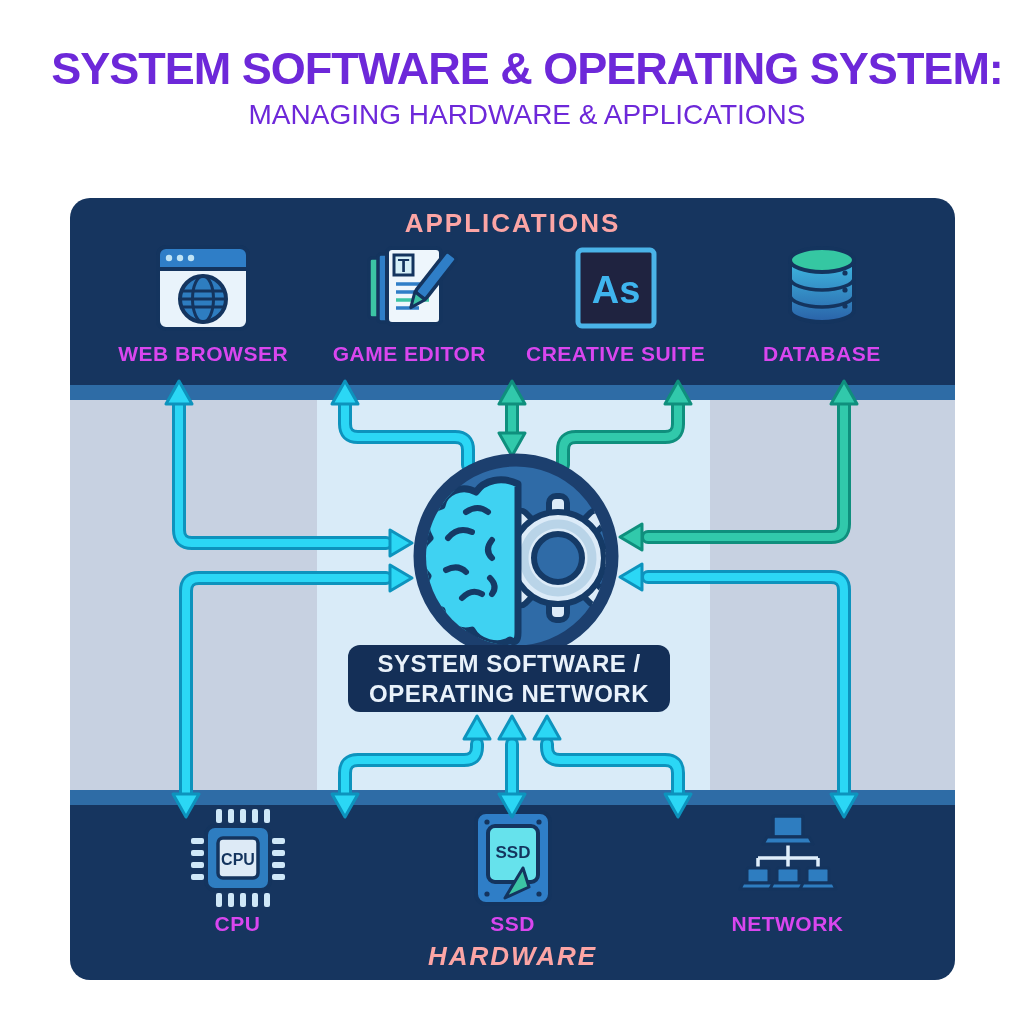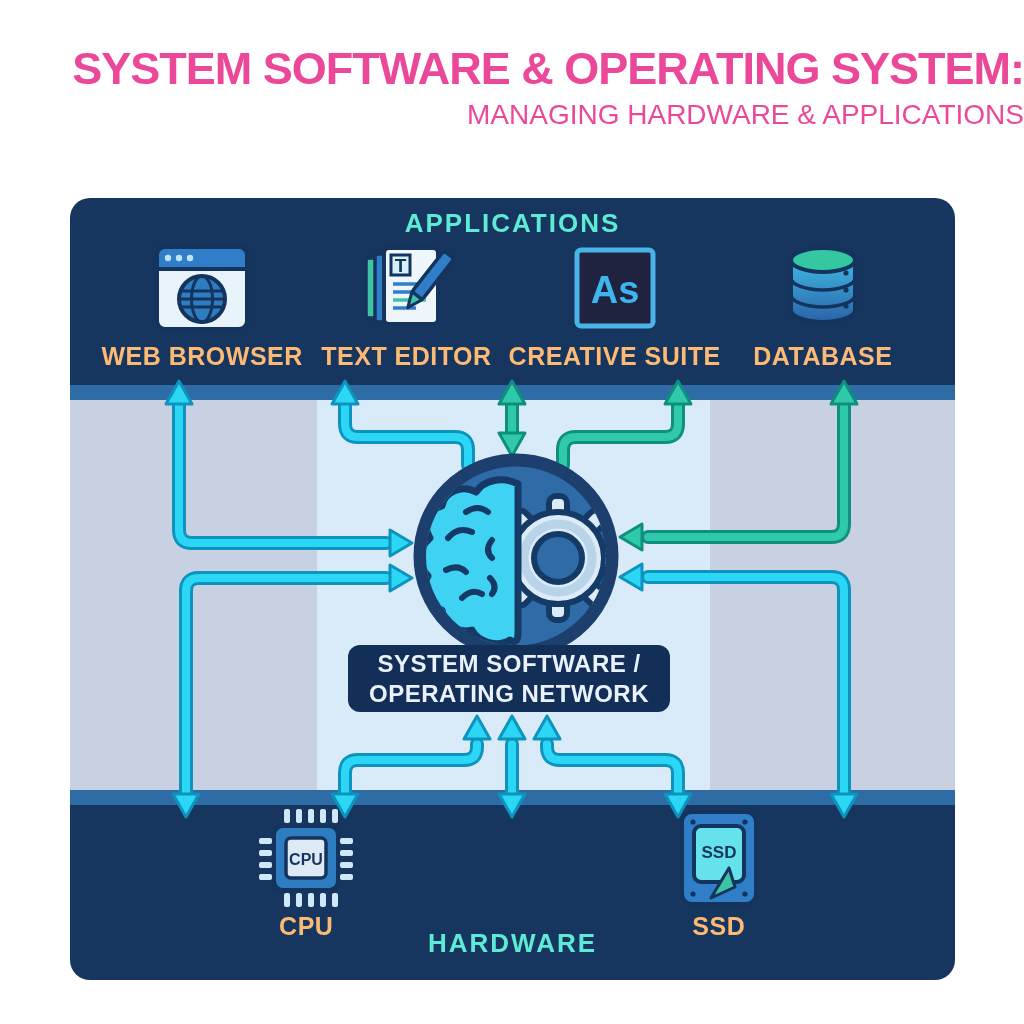--- a/index.html
+++ b/index.html
@@ -1,43 +1,43 @@
 <!DOCTYPE html>
 <html><head>
 <meta charset="utf-8">
 <style>
   html,body{margin:0;padding:0;background:#ffffff;}
   .stage{position:relative;width:1024px;height:1024px;margin:0 auto;background:#ffffff;
          font-family:"Liberation Sans",sans-serif;overflow:hidden;}
   
-  .title{position:absolute;top:44px;left:0;right:0;text-align:right;color:#ec4899;margin-left:30px;}
+  .title{position:absolute;top:44px;left:0;right:0;text-align:center;color:#6d28d9;margin-left:30px;}
   .title h1{margin:0;font-size:45px;font-weight:800;letter-spacing:-1px;line-height:1.12;}
   .title h2{margin:6px 0 0 0;font-size:28px;font-weight:400;letter-spacing:0;line-height:1.1;}
   
   .panel{position:absolute;left:70px;top:198px;width:885px;height:782px;border-radius:20px;
          overflow:hidden;z-index:1;}
   .band{position:absolute;left:0;right:0;background:#16355f;}
   .band-top{top:0;height:202px;}
   .band-top::after{content:"";position:absolute;left:0;right:0;bottom:0;height:15px;background:#2e6ca6;}
   .band-bottom{bottom:0;height:190px;}
   .band-bottom::before{content:"";position:absolute;left:0;right:0;top:0;height:15px;background:#2e6ca6;}
   .middle{position:absolute;left:0;right:0;top:202px;height:390px;background:#d9ebf8;}
   .stripe{position:absolute;top:0;bottom:0;background:#c7d1e1;}
   .stripe-left{left:0;width:247px;}
   .stripe-right{right:0;width:245px;}
   .section-label{position:absolute;left:0;right:0;text-align:center;font-weight:700;font-size:26px;
-                 color:#5eead4;letter-spacing:2px;}
+                 color:#fca5a5;letter-spacing:2px;}
   .band-top .section-label{top:10px;}
-  .band-bottom .section-label{bottom:21px;}
+  .band-bottom .section-label{bottom:8px;font-style:italic;}
   .items{position:absolute;left:30px;right:30px;display:flex;}
   .band-top .items{top:40px;}
   .band-bottom .items{top:18px;}
   .item{flex:1;display:flex;flex-direction:column;align-items:center;}
   .icon{height:100px;display:flex;align-items:center;justify-content:center;}
-  .item-label{margin-top:4px;font-size:25px;font-weight:700;color:#fdba74;white-space:nowrap;
+  .item-label{margin-top:4px;font-size:21px;font-weight:700;color:#d946ef;white-space:nowrap;
               letter-spacing:.5px;}
   
   .arrows{position:absolute;left:0;top:0;z-index:4;pointer-events:none;}
   .edge{fill:none;stroke-width:14;stroke-linecap:round;}
   .core{fill:none;stroke-width:8;stroke-linecap:round;}
   .cyan .edge{stroke:#0d93bd;} .cyan .core{stroke:#2bd7f5;}
   .teal .edge{stroke:#0f8f7d;} .teal .core{stroke:#31c9ab;}
   .cyan .head{fill:#2bd7f5;stroke:#0d93bd;stroke-width:3;stroke-linejoin:round;}
   .teal .head{fill:#31c9ab;stroke:#0f8f7d;stroke-width:3;stroke-linejoin:round;}
   
@@ -94,21 +94,21 @@
               <rect x="35" y="13" width="19" height="20" fill="#d6f0f8" stroke="#14345e" stroke-width="3"></rect>
               <text x="44.5" y="29.5" font-size="19" fill="#14345e" text-anchor="middle">T</text>
               <path d="M37 42 H72 M37 50 H72 M37 66 H60" fill="none" stroke="#2f7ec7" stroke-width="3.5"></path>
               <path d="M37 58 H70" fill="none" stroke="#3cc4a4" stroke-width="3.5"></path>
               <g transform="rotate(38 68 44)">
                 <rect x="62" y="4" width="13" height="52" rx="3" fill="#2f7ec7" stroke="#14345e" stroke-width="3.5"></rect>
                 <polygon points="62,56 75,56 68.5,71" fill="#3cc4a4" stroke="#14345e" stroke-width="3" stroke-linejoin="round"></polygon>
               </g>
             </svg>
           </div>
-          <div class="item-label">TEXT EDITOR</div>
+          <div class="item-label">GAME EDITOR</div>
         </div>
 
 
         <div class="item">
           <div class="icon">
             <svg width="90" height="90" viewBox="0 0 90 90">
               <rect x="7" y="7" width="76" height="76" rx="4" fill="#1f2340" stroke="#4ab3e8" stroke-width="5"></rect>
               <text x="45" y="60" font-size="38" fill="#3fb5ee" text-anchor="middle">As</text>
             </svg>
           </div>
@@ -183,20 +183,38 @@
                 <circle cx="72" cy="86" r="2.6" fill="#14345e"></circle>
               <rect x="21" y="18" width="50" height="56" rx="7" fill="#66e2ec" stroke="#14345e" stroke-width="4"></rect>
               <text x="46" y="50" font-size="17" fill="#14345e" text-anchor="middle">SSD</text>
               <polygon points="56,60 38,90 62,79" fill="#3cc4a4" stroke="#14345e" stroke-width="3" stroke-linejoin="round"></polygon>
             </svg>
           </div>
           <div class="item-label">SSD</div>
         </div>
 
 
+        <div class="item">
+          <div class="icon">
+            <svg width="112" height="92" viewBox="0 0 112 92">
+              <path d="M56 32 V46 M26 46 H86 M26 46 V58 M56 46 V58 M86 46 V58" fill="none" stroke="#dfeefb" stroke-width="3.5"></path>
+              <rect x="41" y="4" width="30" height="21" rx="2" fill="#2e7dc0" stroke="#14345e" stroke-width="3.5"></rect>
+              <polygon points="35,25 77,25 81,32 31,32" fill="#2e7dc0" stroke="#14345e" stroke-width="3" stroke-linejoin="round"></polygon>
+              <g fill="#2e7dc0" stroke="#14345e" stroke-width="3" stroke-linejoin="round">
+                <rect x="15" y="56" width="22" height="15" rx="2"></rect>
+                  <polygon points="11,71 41,71 44,77 8,77"></polygon>
+                <rect x="45" y="56" width="22" height="15" rx="2"></rect>
+                  <polygon points="41,71 71,71 74,77 38,77"></polygon>
+                <rect x="75" y="56" width="22" height="15" rx="2"></rect>
+                  <polygon points="71,71 101,71 104,77 68,77"></polygon>
+              </g>
+            </svg>
+          </div>
+          <div class="item-label">NETWORK</div>
+        </div>
 
       </div>
       <div class="section-label">HARDWARE</div>
     </div>
   </div>
 
   <svg class="arrows" width="1024" height="1024" viewBox="0 0 1024 1024">
     <g class="cyan">
       <path class="edge" d="M179 400 V530 Q179 543 192 543 H386"></path>
         <path class="core" d="M179 400 V530 Q179 543 192 543 H386"></path>

